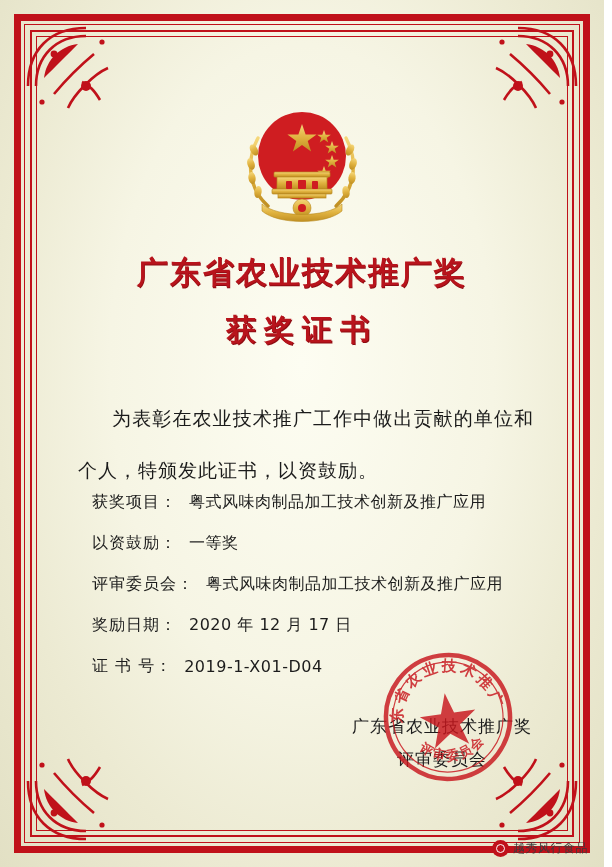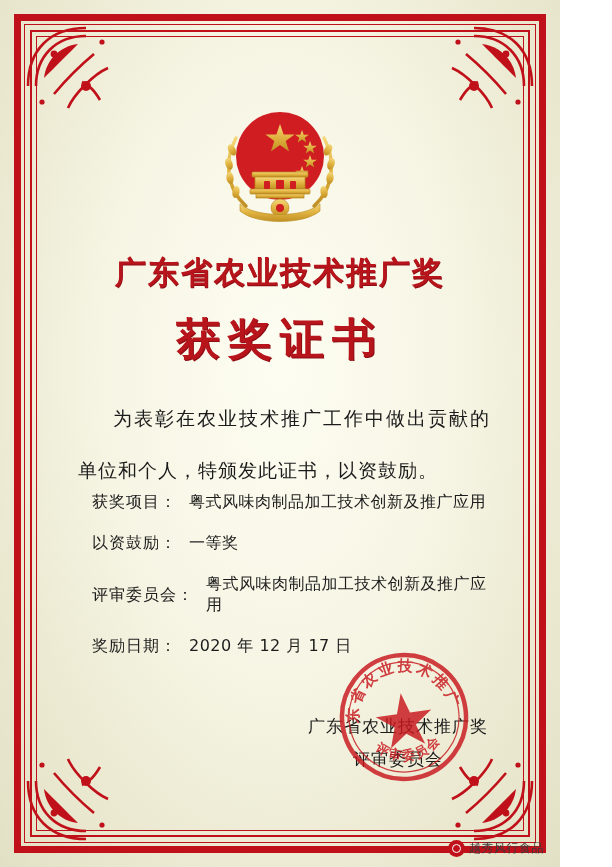--- a/index.html
+++ b/index.html
@@ -8,21 +8,21 @@
   }
   body {
     width: 612px;
     height: 867px;
     background: #ffffff;
     font-family: "Liberation Sans", sans-serif;
     overflow: hidden;
   }
   .certificate {
     position: relative;
-    width: 560px;
+    width: 604px;
     height: 867px;
     background:
       radial-gradient(ellipse at 50% 42%, #fdfdf2 0%, #f6f5e4 45%, #ecead2 72%, #e2e0c4 100%);
     box-sizing: border-box;
     overflow: hidden;
   }
   
   .frame-outer {
     position: absolute;
     left: 14px; top: 14px; right: 14px; bottom: 14px;
@@ -83,21 +83,21 @@
     letter-spacing: 2px;
     color: #b8141c;
     text-shadow: 0.5px 0.5px 0 #8d0c12;
   }
   .title-sub {
     position: absolute;
     top: 310px;
     left: 0; right: 0;
     text-align: center;
     font-family: "DejaVu Sans", "Liberation Sans", sans-serif;
-    font-size: 44px;
+    font-size: 30px;
     font-weight: bold;
     letter-spacing: 8px;
     color: #b8141c;
     text-shadow: 1px 1px 0 #8d0c12;
   }
 
   
   .citation {
     position: absolute;
     top: 392px;
@@ -350,20 +350,24 @@
       <span class="field-label">以资鼓励：</span>
       <span class="field-value">一等奖</span>
     </div>
     <div class="field-row">
       <span class="field-label">评审委员会：</span>
       <span class="field-value">粤式风味肉制品加工技术创新及推广应用</span>
     </div>
     <div class="field-row">
       <span class="field-label">奖励日期：</span>
       <span class="field-value">2020 年 12 月 17 日</span>
+    </div>
+    <div class="field-row">
+      <span class="field-label">证 书 号：</span>
+      <span class="field-value">2019-1-X01-D04</span>
     </div>
   </div>
 
   <div class="issuer">
     <div class="issuer-line1">广东省农业技术推广奖</div>
     <div class="issuer-line2">评审委员会</div>
   </div>
 
   <div class="seal">
     <svg width="144" height="144" viewBox="0 0 144 144" xmlns="http://www.w3.org/2000/svg">

